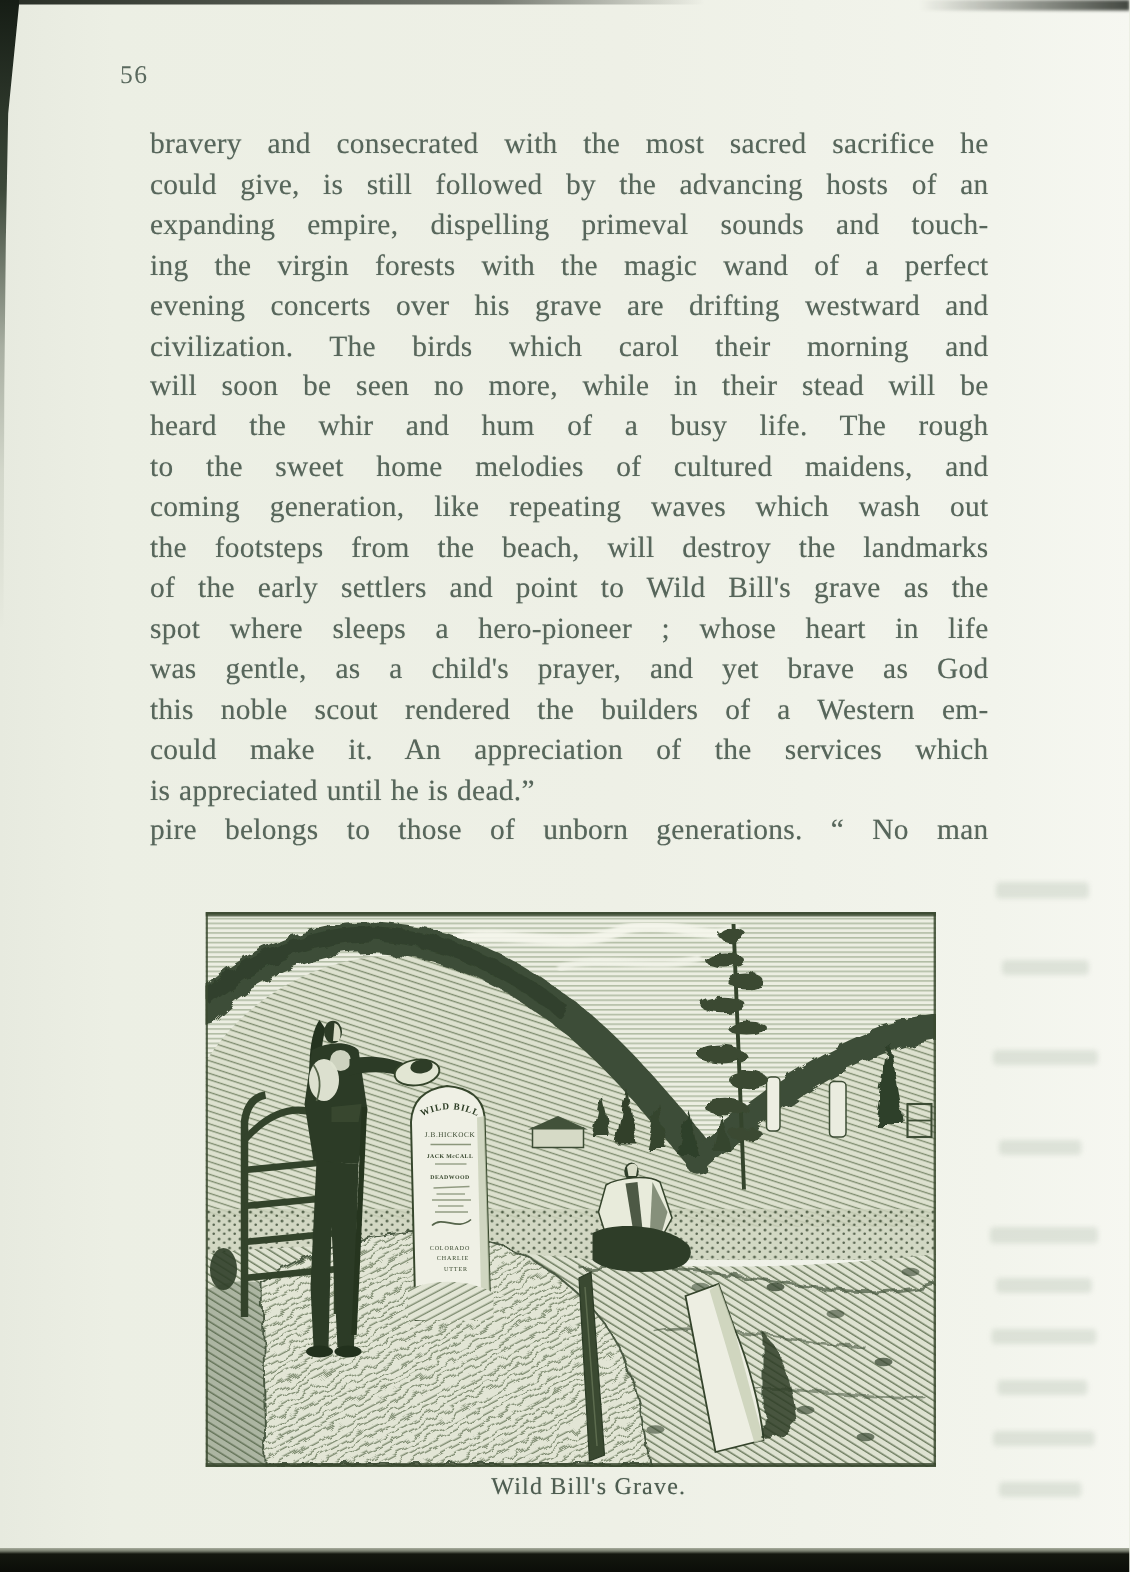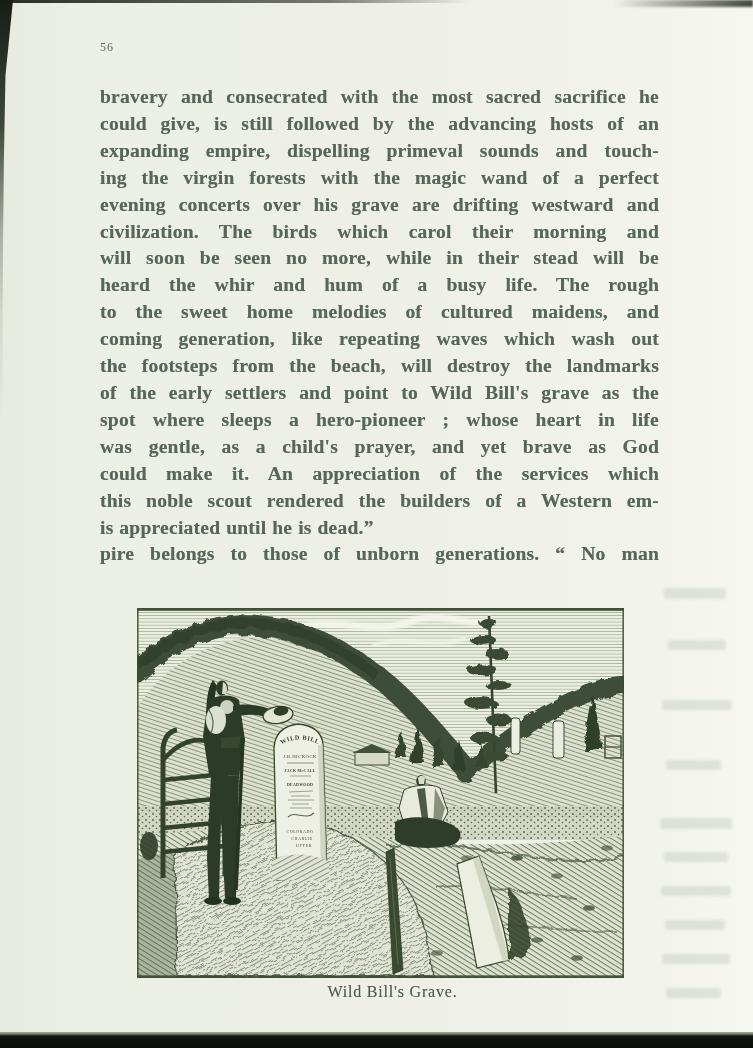--- a/index.html
+++ b/index.html
@@ -12,25 +12,25 @@
     background:linear-gradient(90deg,rgba(18,24,16,.9),rgba(18,24,16,.55) 70%,transparent);}
   .edge-topright{position:absolute;top:0;right:0;width:140px;height:7px;
     background:linear-gradient(90deg,transparent,rgba(20,26,18,.8));filter:blur(1px);}
   .edge-left{position:absolute;top:0;left:0;width:13px;height:420px;
     background:linear-gradient(180deg,#161d15 0,#3c4839 30%,rgba(90,100,85,.45) 55%,rgba(120,130,110,.18) 75%,transparent);
     clip-path:polygon(0 0,100% 0,42% 18%,30% 38%,22% 62%,18% 100%,0 100%);}
   .edge-bottom{position:absolute;bottom:0;left:0;width:753px;height:16px;
     background:linear-gradient(180deg,#a7ac9c 0,#777d6e 2px,#14170f 4px,#0b0d08 100%);}
   .ghost{position:absolute;background:rgba(108,128,108,.16);filter:blur(1.6px);border-radius:3px;}
   
-  #page-number{position:absolute;left:100px;top:40px;font-size:12px;color:#5a695e;letter-spacing:1px;}
+  #page-number{position:absolute;left:80px;top:40px;font-size:17px;color:#5a695e;letter-spacing:1px;}
   
   #body-text{position:absolute;left:100px;top:84px;width:559px;color:#57665b;
     font-size:19.6px;line-height:26.9px;letter-spacing:.2px;word-spacing:.8px;
-    text-shadow:0 0 .5px rgba(87,102,91,.55);font-weight:bold;}
+    text-shadow:0 0 .5px rgba(87,102,91,.55);}
   #body-text .tl{text-align:justify;text-align-last:justify;white-space:normal;}
   #body-text .tl.last{text-align-last:left;}
   
   #figure{position:absolute;left:137px;top:608px;width:487px;height:370px;}
   #caption{position:absolute;left:149px;top:983px;width:487px;text-align:center;
     font-size:16px;color:#4e5d51;letter-spacing:.8px;text-shadow:0 0 .5px rgba(78,93,81,.5);}
   svg text{font-family:"Liberation Serif","DejaVu Serif",serif;}
 </style>
 </head>
 <body>
@@ -63,22 +63,22 @@
     <div class="tl">evening concerts over his grave are drifting westward and</div>
     <div class="tl">civilization.  The birds which carol their morning and</div>
     <div class="tl">will soon be seen no more, while in their stead will be</div>
     <div class="tl">heard the whir and hum of a busy life.  The rough</div>
     <div class="tl">to the sweet home melodies of cultured maidens, and</div>
     <div class="tl">coming generation, like repeating waves which wash out</div>
     <div class="tl">the footsteps from the beach, will destroy the landmarks</div>
     <div class="tl">of the early settlers and point to Wild Bill's grave as the</div>
     <div class="tl">spot where sleeps a hero-pioneer ; whose heart in life</div>
     <div class="tl">was gentle, as a child's prayer, and yet brave as God</div>
+    <div class="tl">this noble scout rendered the builders of a Western em-</div>
     <div class="tl">could make it.  An appreciation of the services which</div>
-    <div class="tl">this noble scout rendered the builders of a Western em-</div>
     <div class="tl last">is appreciated until he is dead.”</div>
     <div class="tl">pire belongs to those of unborn generations.  “ No man</div>
   </div>
 
   <div id="figure">
     <svg width="487" height="370" viewBox="0 0 487 370">
       <defs>
         <pattern id="skyLines" width="4" height="3.2" patternUnits="userSpaceOnUse">
           <rect width="4" height="3.2" fill="#eceee2"></rect>
           <line x1="0" y1="1.2" x2="4" y2="1.2" stroke="#9dab8f" stroke-width="0.8"></line>

